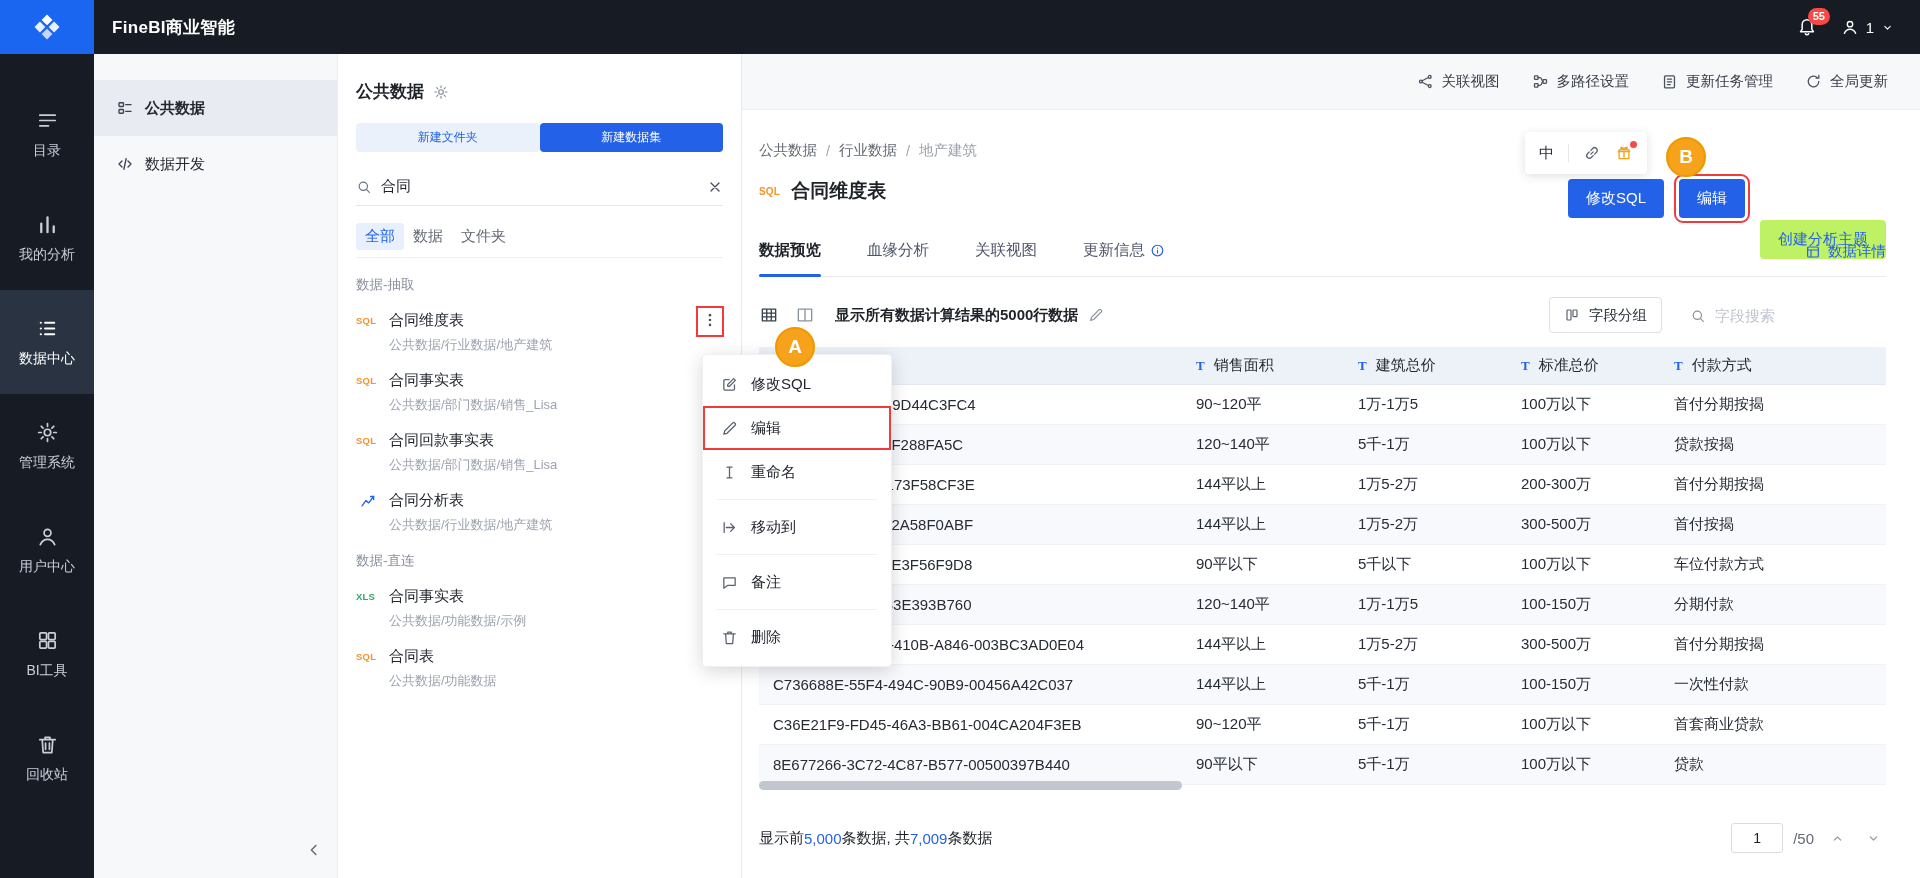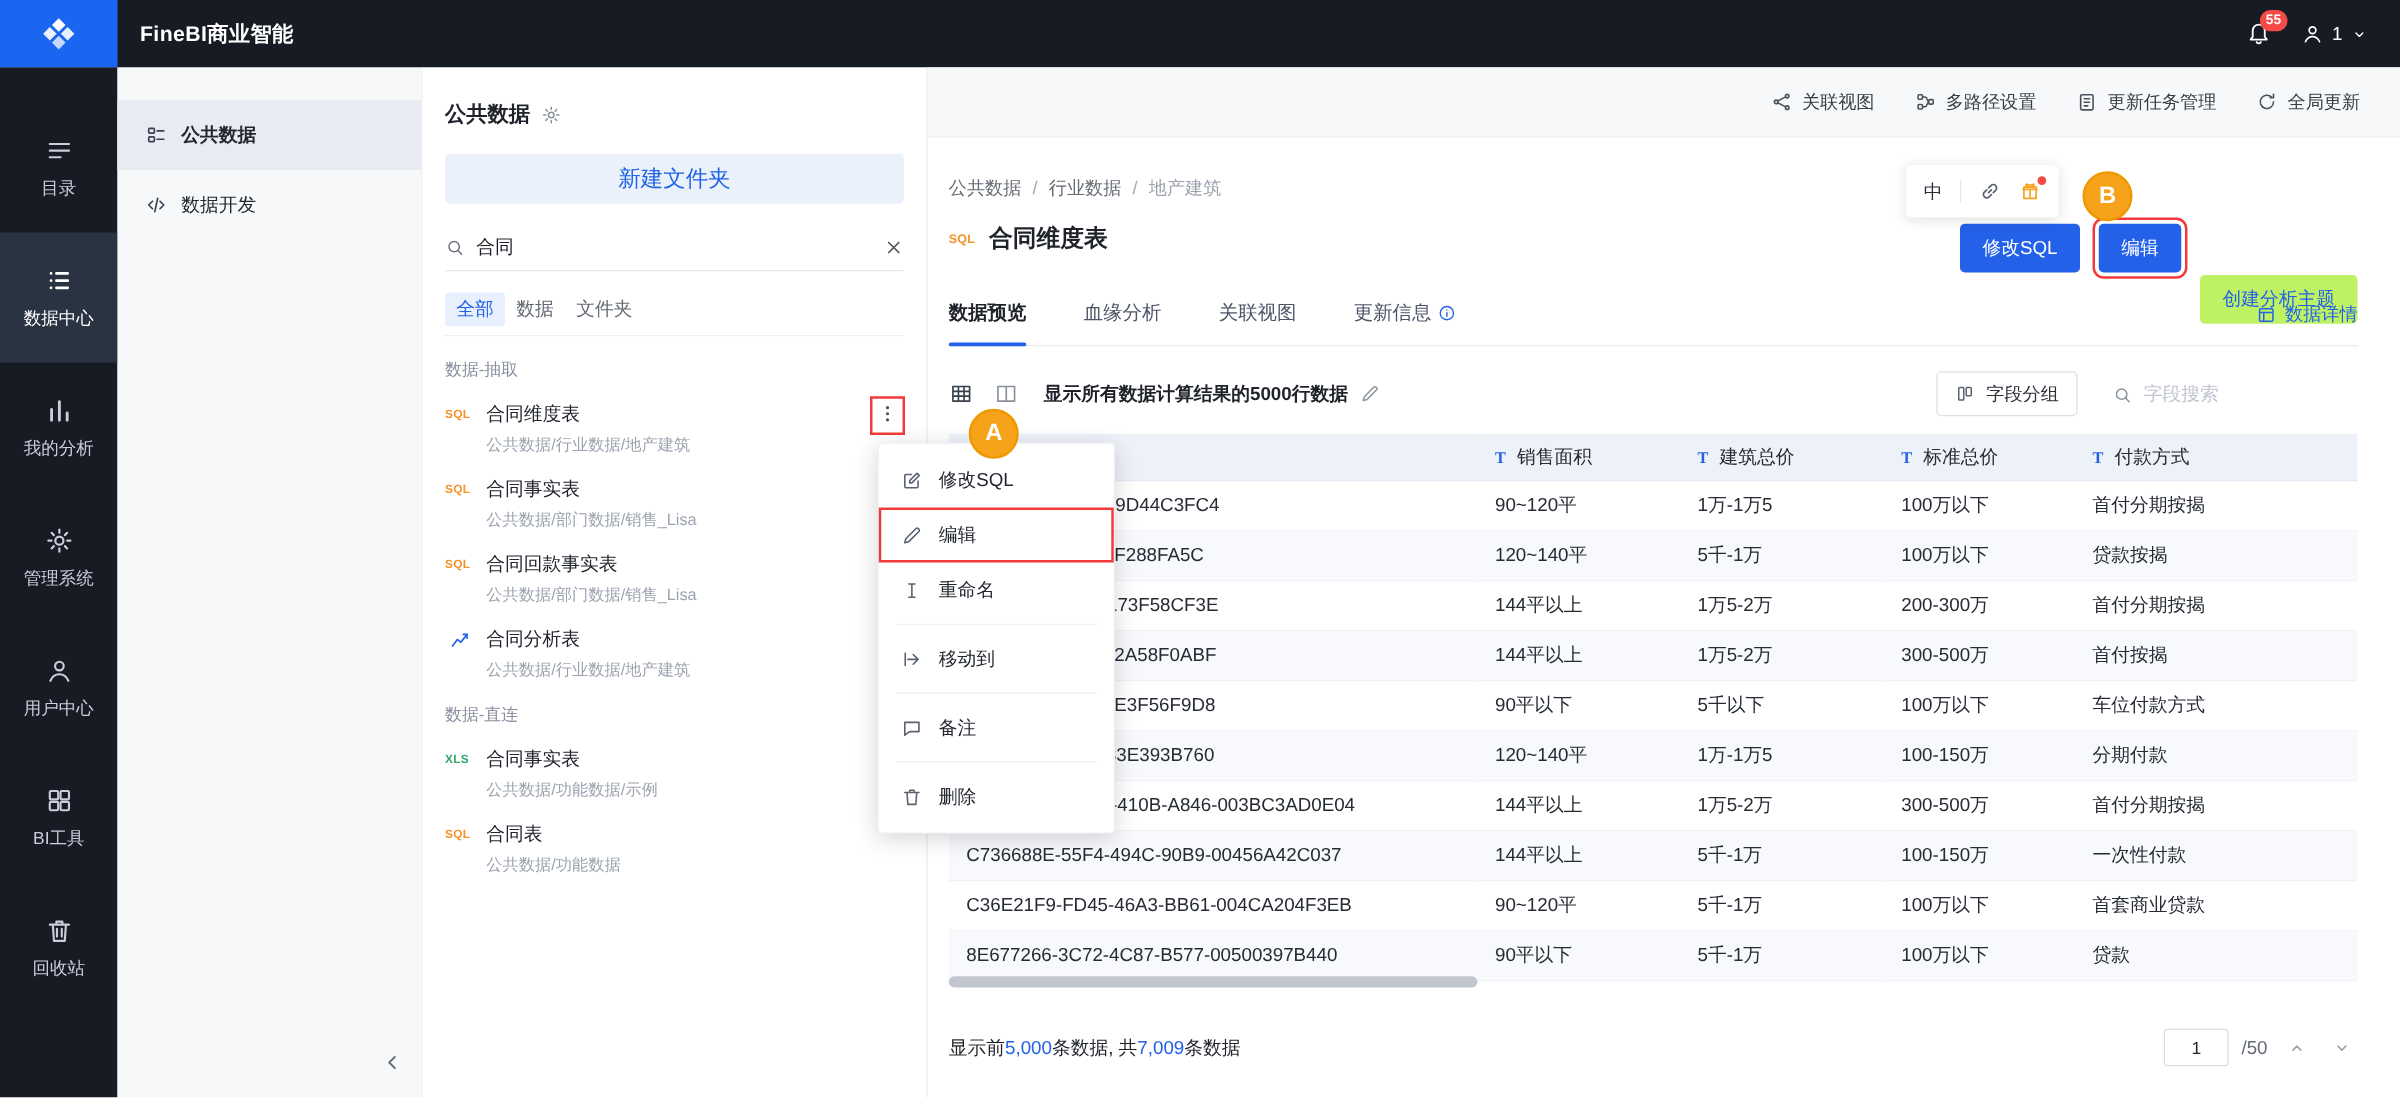--- a/index.html
+++ b/index.html
@@ -39,21 +39,21 @@
   .sec-item.active { background:#E8EBF1; font-weight:700; }
   .dp-collapse { position:absolute; right:14px; bottom:16px; color:#646A73; cursor:pointer; }
   .dp-collapse svg { width:18px; height:18px; }
 
   
   .datapanel { width:404px; flex:0 0 404px; background:#fff; border-right:1px solid #E8EAED; padding:26px 18px 0 18px; position:relative; overflow:hidden; }
   .dp-head { display:flex; align-items:center; gap:9px; }
   .dp-title { font-size:17px; font-weight:700; }
   .dp-gear { color:#8A919E; cursor:pointer; }
   .dp-btns { display:flex; margin-top:20px; }
-  .dp-btns button { flex:1; height:40px; border:none; border-radius:4px; font-size:18px; cursor:pointer; font-family:inherit; }
+  .dp-btns button { flex:1; height:29px; border:none; border-radius:4px; font-size:12px; cursor:pointer; font-family:inherit; }
   .btn-lightblue { background:#EAF1FB; color:#2063E6; border-top-right-radius:0; border-bottom-right-radius:0; }
   .btn-blue { background:#2361E9; color:#fff; border-top-left-radius:0; border-bottom-left-radius:0; }
   .dp-search { margin-top:16px; height:38px; display:flex; align-items:center; gap:9px; border-bottom:1px solid #E3E6EB; }
   .dp-search .ic { color:#6B7280; }
   .dp-search input { border:none; outline:none; flex:1; font-size:15px; color:#1F2329; background:transparent; font-family:inherit; }
   .dp-search .close-btn { color:#4A505C; cursor:pointer; }
   .dp-tabs { margin-top:10px; height:42px; display:flex; align-items:center; border-bottom:1px solid #EDEFF3; }
   .dp-tab { color:#646A73; font-size:15px; cursor:pointer; padding:4px 9px; }
   .dp-tab.active { background:#E8F0FE; color:#2063E6; border-radius:3px; }
   .dp-group-title { margin-top:18px; color:#8A90A0; font-size:13.5px; }
@@ -201,35 +201,35 @@
 
     <nav class="sidebar">
         <div class="side-item">
           <span class="ic">
             <svg viewBox="0 0 24 24" fill="none" stroke="currentColor" stroke-width="1.8" stroke-linecap="round" stroke-linejoin="round">
               <path d="M4 6.5h16M4 12h16M4 17.5h9"></path>
             </svg>
           </span>
           <span class="side-label">目录</span>
         </div>
+        <div class="side-item">
+          <span class="ic">
+            <svg viewBox="0 0 24 24" fill="none" stroke="currentColor" stroke-width="1.8" stroke-linecap="round" stroke-linejoin="round">
+              <path d="M5.5 20v-9M12 20V4.5M18.5 20v-6" stroke-width="2.4"></path>
+            </svg>
+          </span>
+          <span class="side-label">我的分析</span>
+        </div>
         <div class="side-item active">
           <span class="ic">
             <svg viewBox="0 0 24 24" fill="none" stroke="currentColor" stroke-width="1.8" stroke-linecap="round" stroke-linejoin="round">
               <path d="M5 6h.1M9.5 6H19M5 12h.1M9.5 12H19M5 18h.1M9.5 18H19" stroke-width="2.2"></path>
             </svg>
           </span>
           <span class="side-label">数据中心</span>
-        </div>
-        <div class="side-item">
-          <span class="ic">
-            <svg viewBox="0 0 24 24" fill="none" stroke="currentColor" stroke-width="1.8" stroke-linecap="round" stroke-linejoin="round">
-              <path d="M5.5 20v-9M12 20V4.5M18.5 20v-6" stroke-width="2.4"></path>
-            </svg>
-          </span>
-          <span class="side-label">我的分析</span>
         </div>
         <div class="side-item">
           <span class="ic">
             <svg viewBox="0 0 24 24" fill="none" stroke="currentColor" stroke-width="1.8" stroke-linecap="round" stroke-linejoin="round">
               <circle cx="12" cy="12" r="3.4"></circle>
               <path d="M12 2.8v2.7M12 18.5v2.7M2.8 12h2.7M18.5 12h2.7M5.5 5.5l1.9 1.9M16.6 16.6l1.9 1.9M18.5 5.5l-1.9 1.9M7.4 16.6l-1.9 1.9"></path>
             </svg>
           </span>
           <span class="side-label">管理系统</span>
         </div>
@@ -294,20 +294,21 @@
         <span class="dp-title">公共数据</span>
         <span class="ic dp-gear">
           <svg viewBox="0 0 24 24" fill="none" stroke="currentColor" stroke-width="1.8" stroke-linecap="round" stroke-linejoin="round">
               <circle cx="12" cy="12" r="3.4"></circle>
               <path d="M12 2.8v2.7M12 18.5v2.7M2.8 12h2.7M18.5 12h2.7M5.5 5.5l1.9 1.9M16.6 16.6l1.9 1.9M18.5 5.5l-1.9 1.9M7.4 16.6l-1.9 1.9"></path>
             </svg>
         </span>
       </div>
       <div class="dp-btns">
         <button class="btn-lightblue">新建文件夹</button>
+        <button class="btn-blue">新建数据集</button>
       </div>
       <div class="dp-search">
         <span class="ic">
           <svg viewBox="0 0 24 24" fill="none" stroke="currentColor" stroke-width="1.8" stroke-linecap="round" stroke-linejoin="round">
               <circle cx="11" cy="11" r="6.2"></circle>
               <path d="M15.6 15.6L20 20"></path>
             </svg>
         </span>
         <input value="合同" style="">
         <span class="ic close-btn">

